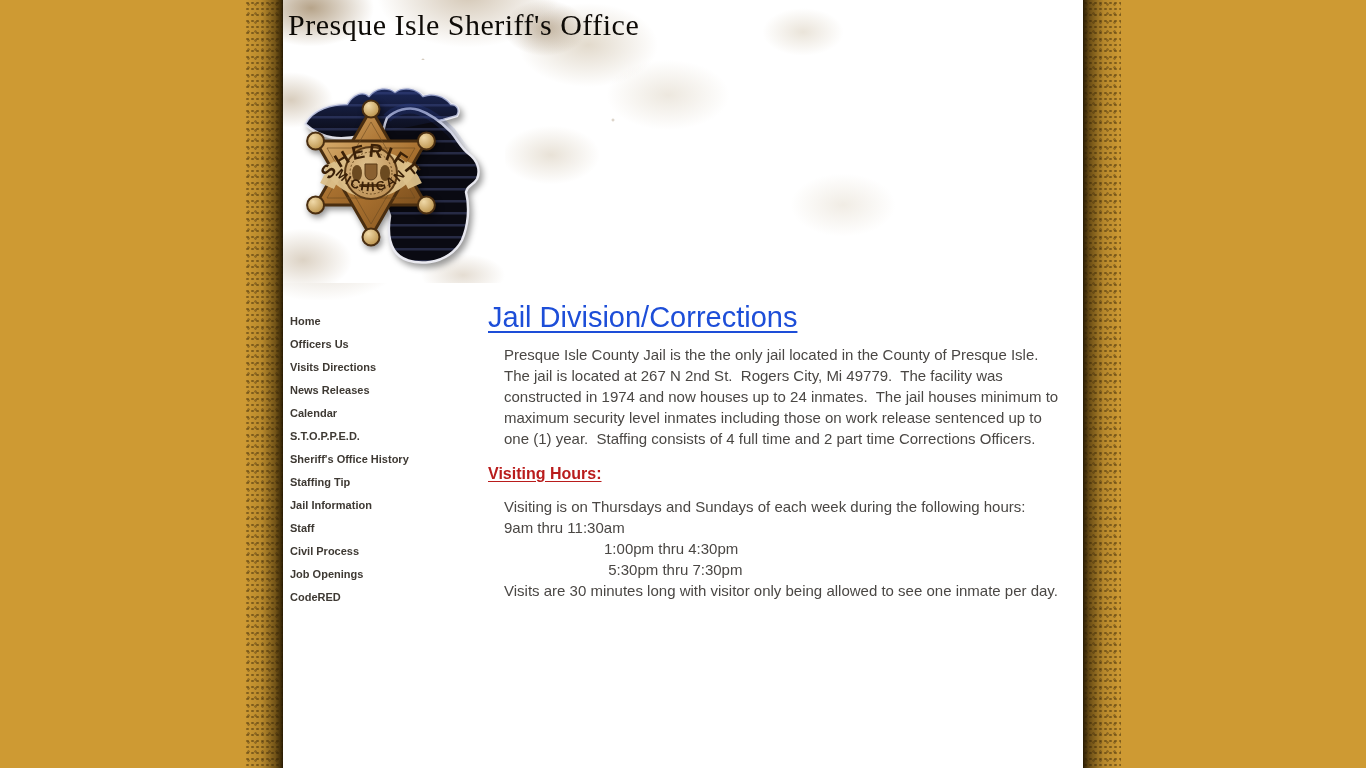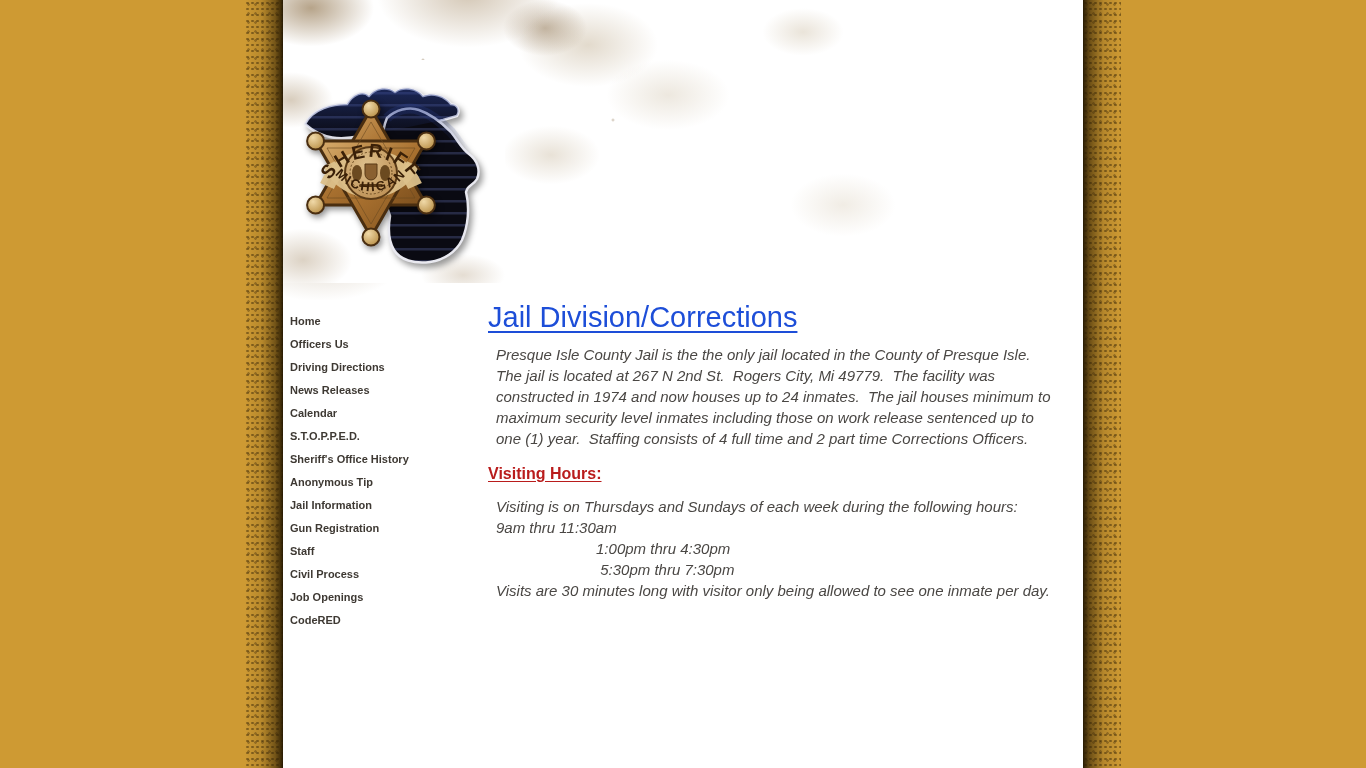--- a/index.html
+++ b/index.html
@@ -85,39 +85,40 @@
   .main {
     position: absolute; left: 205px; top: 300px; width: 574px;
     color: #4a4744;
   }
   .page-heading {
     font-size: 29px; font-weight: 400; color: #1d4ed8;
     line-height: 34px; margin: 0 0 10px 0;
     text-decoration: underline; text-underline-offset: 4px;
   }
   .main p {
-    font-size: 15px; line-height: 21px; margin: 0 0 15px 8px;
-    white-space: pre-wrap; color: #4a4744; font-style: italic;
+    font-size: 15px; line-height: 21px; margin: 0 0 15px 16px;
+    white-space: pre-wrap; color: #4a4744;
   }
   .sec-heading {
     font-size: 16px; font-weight: 700; color: #b91c1c;
     line-height: 19px; margin: 0 0 13px 0;
     text-decoration: underline; text-underline-offset: 2px;
   }
 </style>
 </head>
 <body>
 
 <div class="edge edge-left"></div>
 <div class="edge edge-right"></div>
 
 <div class="content">
 
   <div class="header-texture"></div>
 
+  <h1 class="site-title">Presque Isle Sheriff's Office</h1>
 
   <div class="logo-box">
     <svg viewBox="0 0 222 223">
       <defs>
         <pattern id="stripes" x="0" y="0" width="12" height="12" patternUnits="userSpaceOnUse">
           <rect width="12" height="12" fill="#0a0a12"></rect>
           <rect y="8" width="12" height="2.5" fill="#262a44"></rect>
         </pattern>
         <linearGradient id="starGrad" x1="0" y1="0" x2="1" y2="1">
           <stop offset="0" stop-color="#d9ae6e"></stop>
@@ -183,28 +184,27 @@
         <text font-family="Liberation Sans, sans-serif" font-size="13" font-weight="700" fill="#3a2008" letter-spacing="2">
           <textPath href="#arcBot" startOffset="50%" text-anchor="middle">MICHIGAN</textPath>
         </text>
       </g>
     </svg>
   </div>
 
   <nav class="nav">
     <div class="nav-item">Home</div>
     <div class="nav-item">Officers Us</div>
-    <div class="nav-item">Driving Directions</div>
+    <div class="nav-item">Visits Directions</div>
     <div class="nav-item">News Releases</div>
     <div class="nav-item">Calendar</div>
     <div class="nav-item">S.T.O.P.P.E.D.</div>
     <div class="nav-item">Sheriff's Office History</div>
-    <div class="nav-item">Anonymous Tip</div>
+    <div class="nav-item">Staffing Tip</div>
     <div class="nav-item">Jail Information</div>
-    <div class="nav-item">Gun Registration</div>
     <div class="nav-item">Staff</div>
     <div class="nav-item">Civil Process</div>
     <div class="nav-item">Job Openings</div>
     <div class="nav-item">CodeRED</div>
   </nav>
 
   <div class="main">
     <h2 class="page-heading">Jail Division/Corrections</h2>
 
     <p>Presque Isle County Jail is the the only jail located in the County of Presque Isle.  The jail is located at 267 N 2nd St.  Rogers City, Mi 49779.  The facility was constructed in 1974 and now houses up to 24 inmates.  The jail houses minimum to maximum security level inmates including those on work release sentenced up to one (1) year.  Staffing consists of 4 full time and 2 part time Corrections Officers.</p>

